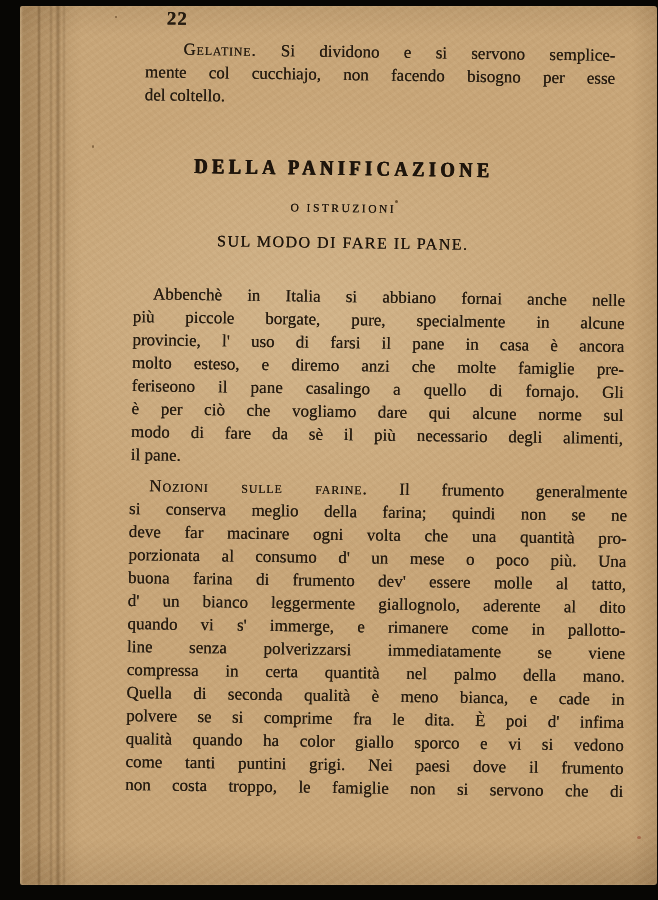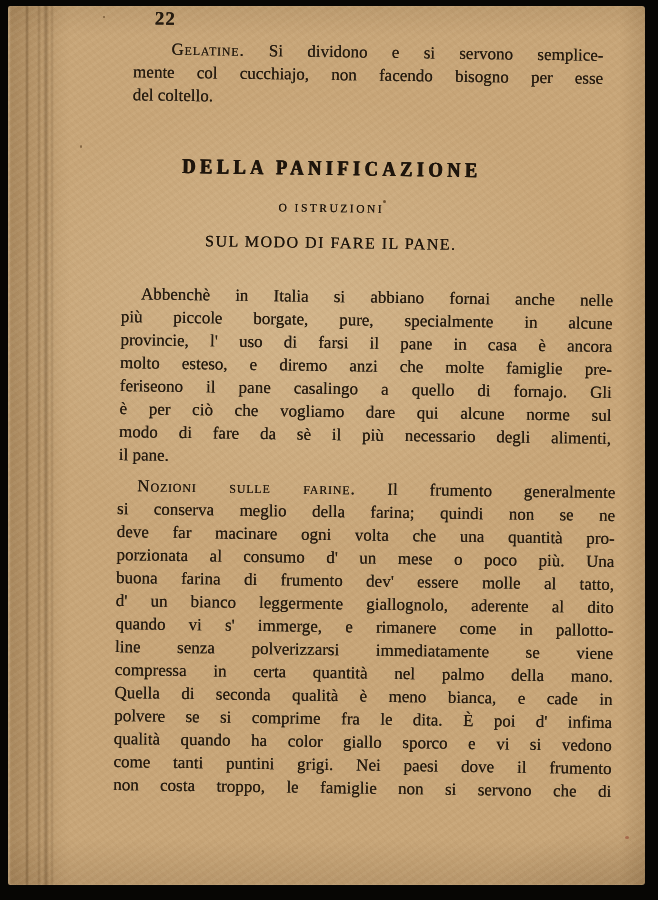--- a/index.html
+++ b/index.html
@@ -3,21 +3,21 @@
 <meta charset="utf-8">
 <style>
   html,body{margin:0;padding:0;}
   body{
     width:658px;height:900px;overflow:hidden;position:relative;
     background:#070604;
     font-family:"Liberation Serif","DejaVu Serif",serif;
   }
   .frame{position:absolute;inset:0;background:#070604;}
   .page{
-    position:absolute;left:8px;top:6px;width:637px;height:879px;
+    position:absolute;left:20px;top:6px;width:637px;height:879px;
     border-radius:2px 3px 3px 2px;
     background:
       repeating-linear-gradient(47deg, rgba(120,90,50,.045) 0 2px, rgba(120,90,50,0) 2px 5px),
       repeating-linear-gradient(-33deg, rgba(255,236,200,.05) 0 3px, rgba(255,236,200,0) 3px 7px),
       radial-gradient(ellipse 430px 320px at 46% 36%, rgba(255,241,212,.20), rgba(255,241,212,0) 72%),
       radial-gradient(ellipse 300px 220px at 102% 108%, rgba(60,38,14,.22), rgba(60,38,14,0) 65%),
       linear-gradient(90deg, rgba(92,62,28,.30) 0, rgba(92,62,28,0) 62px),
       linear-gradient(270deg, rgba(82,55,24,.16) 0, rgba(82,55,24,0) 26px),
       linear-gradient(0deg, rgba(82,55,24,.14) 0, rgba(82,55,24,0) 46px),
       linear-gradient(180deg, rgba(82,55,24,.10) 0, rgba(82,55,24,0) 30px),

